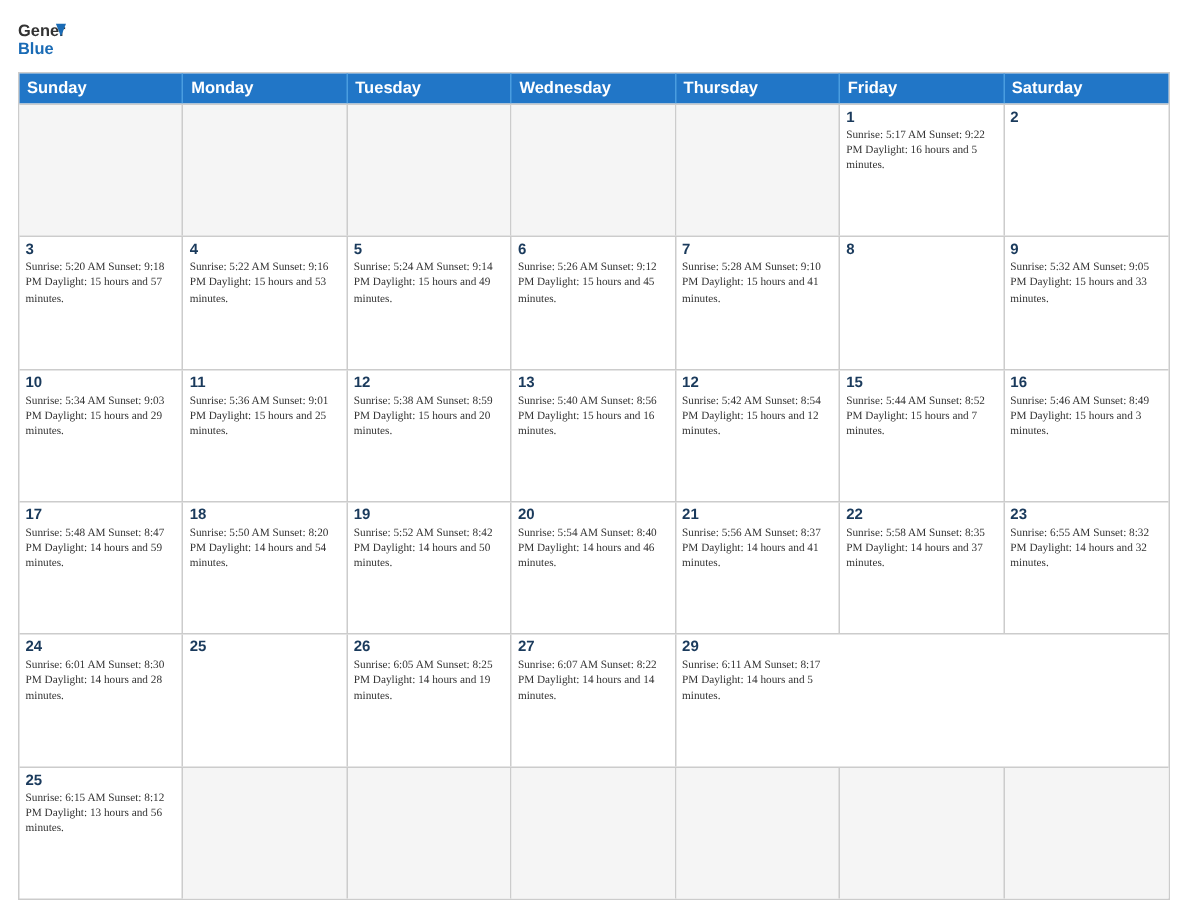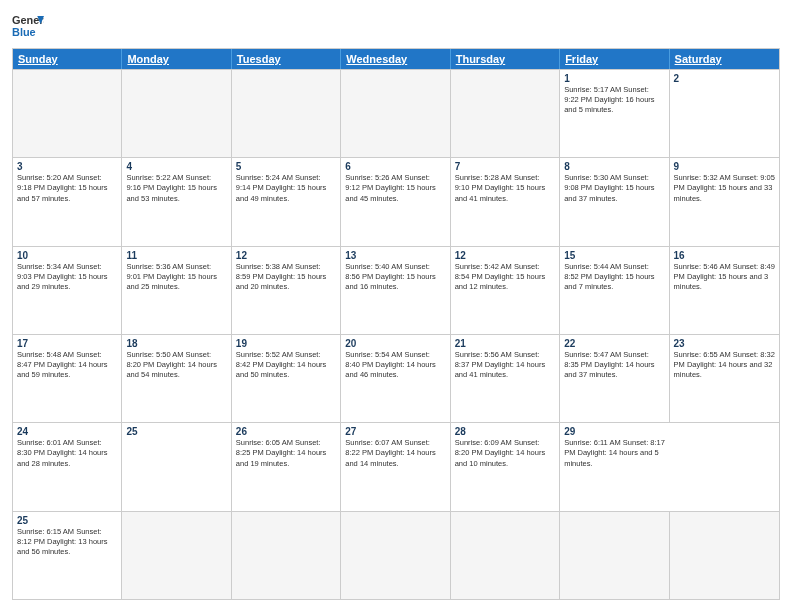--- a/index.html
+++ b/index.html
@@ -55,21 +55,20 @@
       grid-template-columns: repeat(7, 1fr);
       background: #2176c7;
     }
     .cal-header-cell {
       color: #fff;
       font-size: 11px;
       font-weight: bold;
       padding: 4px 5px;
       text-align: left;
       border-right: 1px solid #4a9de0;
-      text-decoration: underline;
     }
     .cal-header-cell:last-child { border-right: none; }
     .cal-body {
       flex: 1;
       display: flex;
       flex-direction: column;
     }
     .cal-row {
       display: grid;
       grid-template-columns: repeat(7, 1fr);
@@ -91,20 +90,21 @@
       font-size: 10px;
       font-weight: bold;
       color: #1a3a5c;
       display: block;
       margin-bottom: 1px;
     }
     .cell-text {
       font-size: 7.5px;
       line-height: 1.35;
       color: #333;
+      font-family: Liberation Serif, serif;
     }
   </style>
 </head>
 <body>
 
 <div class="page">
   <div class="header">
     <div class="logo">
       <svg class="logo-icon" viewBox="0 0 38 32" xmlns="http://www.w3.org/2000/svg">
         <text x="0" y="14" font-size="13" font-weight="bold" fill="#333" font-family="Arial">General</text>
@@ -171,23 +171,20 @@
 Daylight: 15 hours and 45 minutes.</div>
           </div>
           <div class="cal-cell">
             <span class="day-num">7</span>
             <div class="cell-text">Sunrise: 5:28 AM
 Sunset: 9:10 PM
 Daylight: 15 hours and 41 minutes.</div>
           </div>
           <div class="cal-cell">
             <span class="day-num">8</span>
-            <div class="cell-text">Sunrise: 5:30 AM
-Sunset: 9:08 PM
-Daylight: 15 hours and 37 minutes.</div>
           </div>
           <div class="cal-cell">
             <span class="day-num">9</span>
             <div class="cell-text">Sunrise: 5:32 AM
 Sunset: 9:05 PM
 Daylight: 15 hours and 33 minutes.</div>
           </div>
         </div>
         <div class="cal-row">
           <div class="cal-cell">
@@ -259,21 +256,21 @@
 Daylight: 14 hours and 46 minutes.</div>
           </div>
           <div class="cal-cell">
             <span class="day-num">21</span>
             <div class="cell-text">Sunrise: 5:56 AM
 Sunset: 8:37 PM
 Daylight: 14 hours and 41 minutes.</div>
           </div>
           <div class="cal-cell">
             <span class="day-num">22</span>
-            <div class="cell-text">Sunrise: 5:47 AM
+            <div class="cell-text">Sunrise: 5:58 AM
 Sunset: 8:35 PM
 Daylight: 14 hours and 37 minutes.</div>
           </div>
           <div class="cal-cell">
             <span class="day-num">23</span>
             <div class="cell-text">Sunrise: 6:55 AM
 Sunset: 8:32 PM
 Daylight: 14 hours and 32 minutes.</div>
           </div>
         </div>
@@ -291,26 +288,20 @@
             <span class="day-num">26</span>
             <div class="cell-text">Sunrise: 6:05 AM
 Sunset: 8:25 PM
 Daylight: 14 hours and 19 minutes.</div>
           </div>
           <div class="cal-cell">
             <span class="day-num">27</span>
             <div class="cell-text">Sunrise: 6:07 AM
 Sunset: 8:22 PM
 Daylight: 14 hours and 14 minutes.</div>
-          </div>
-          <div class="cal-cell">
-            <span class="day-num">28</span>
-            <div class="cell-text">Sunrise: 6:09 AM
-Sunset: 8:20 PM
-Daylight: 14 hours and 10 minutes.</div>
           </div>
           <div class="cal-cell">
             <span class="day-num">29</span>
             <div class="cell-text">Sunrise: 6:11 AM
 Sunset: 8:17 PM
 Daylight: 14 hours and 5 minutes.</div>
           </div>
         </div>
         <div class="cal-row">
           <div class="cal-cell">

